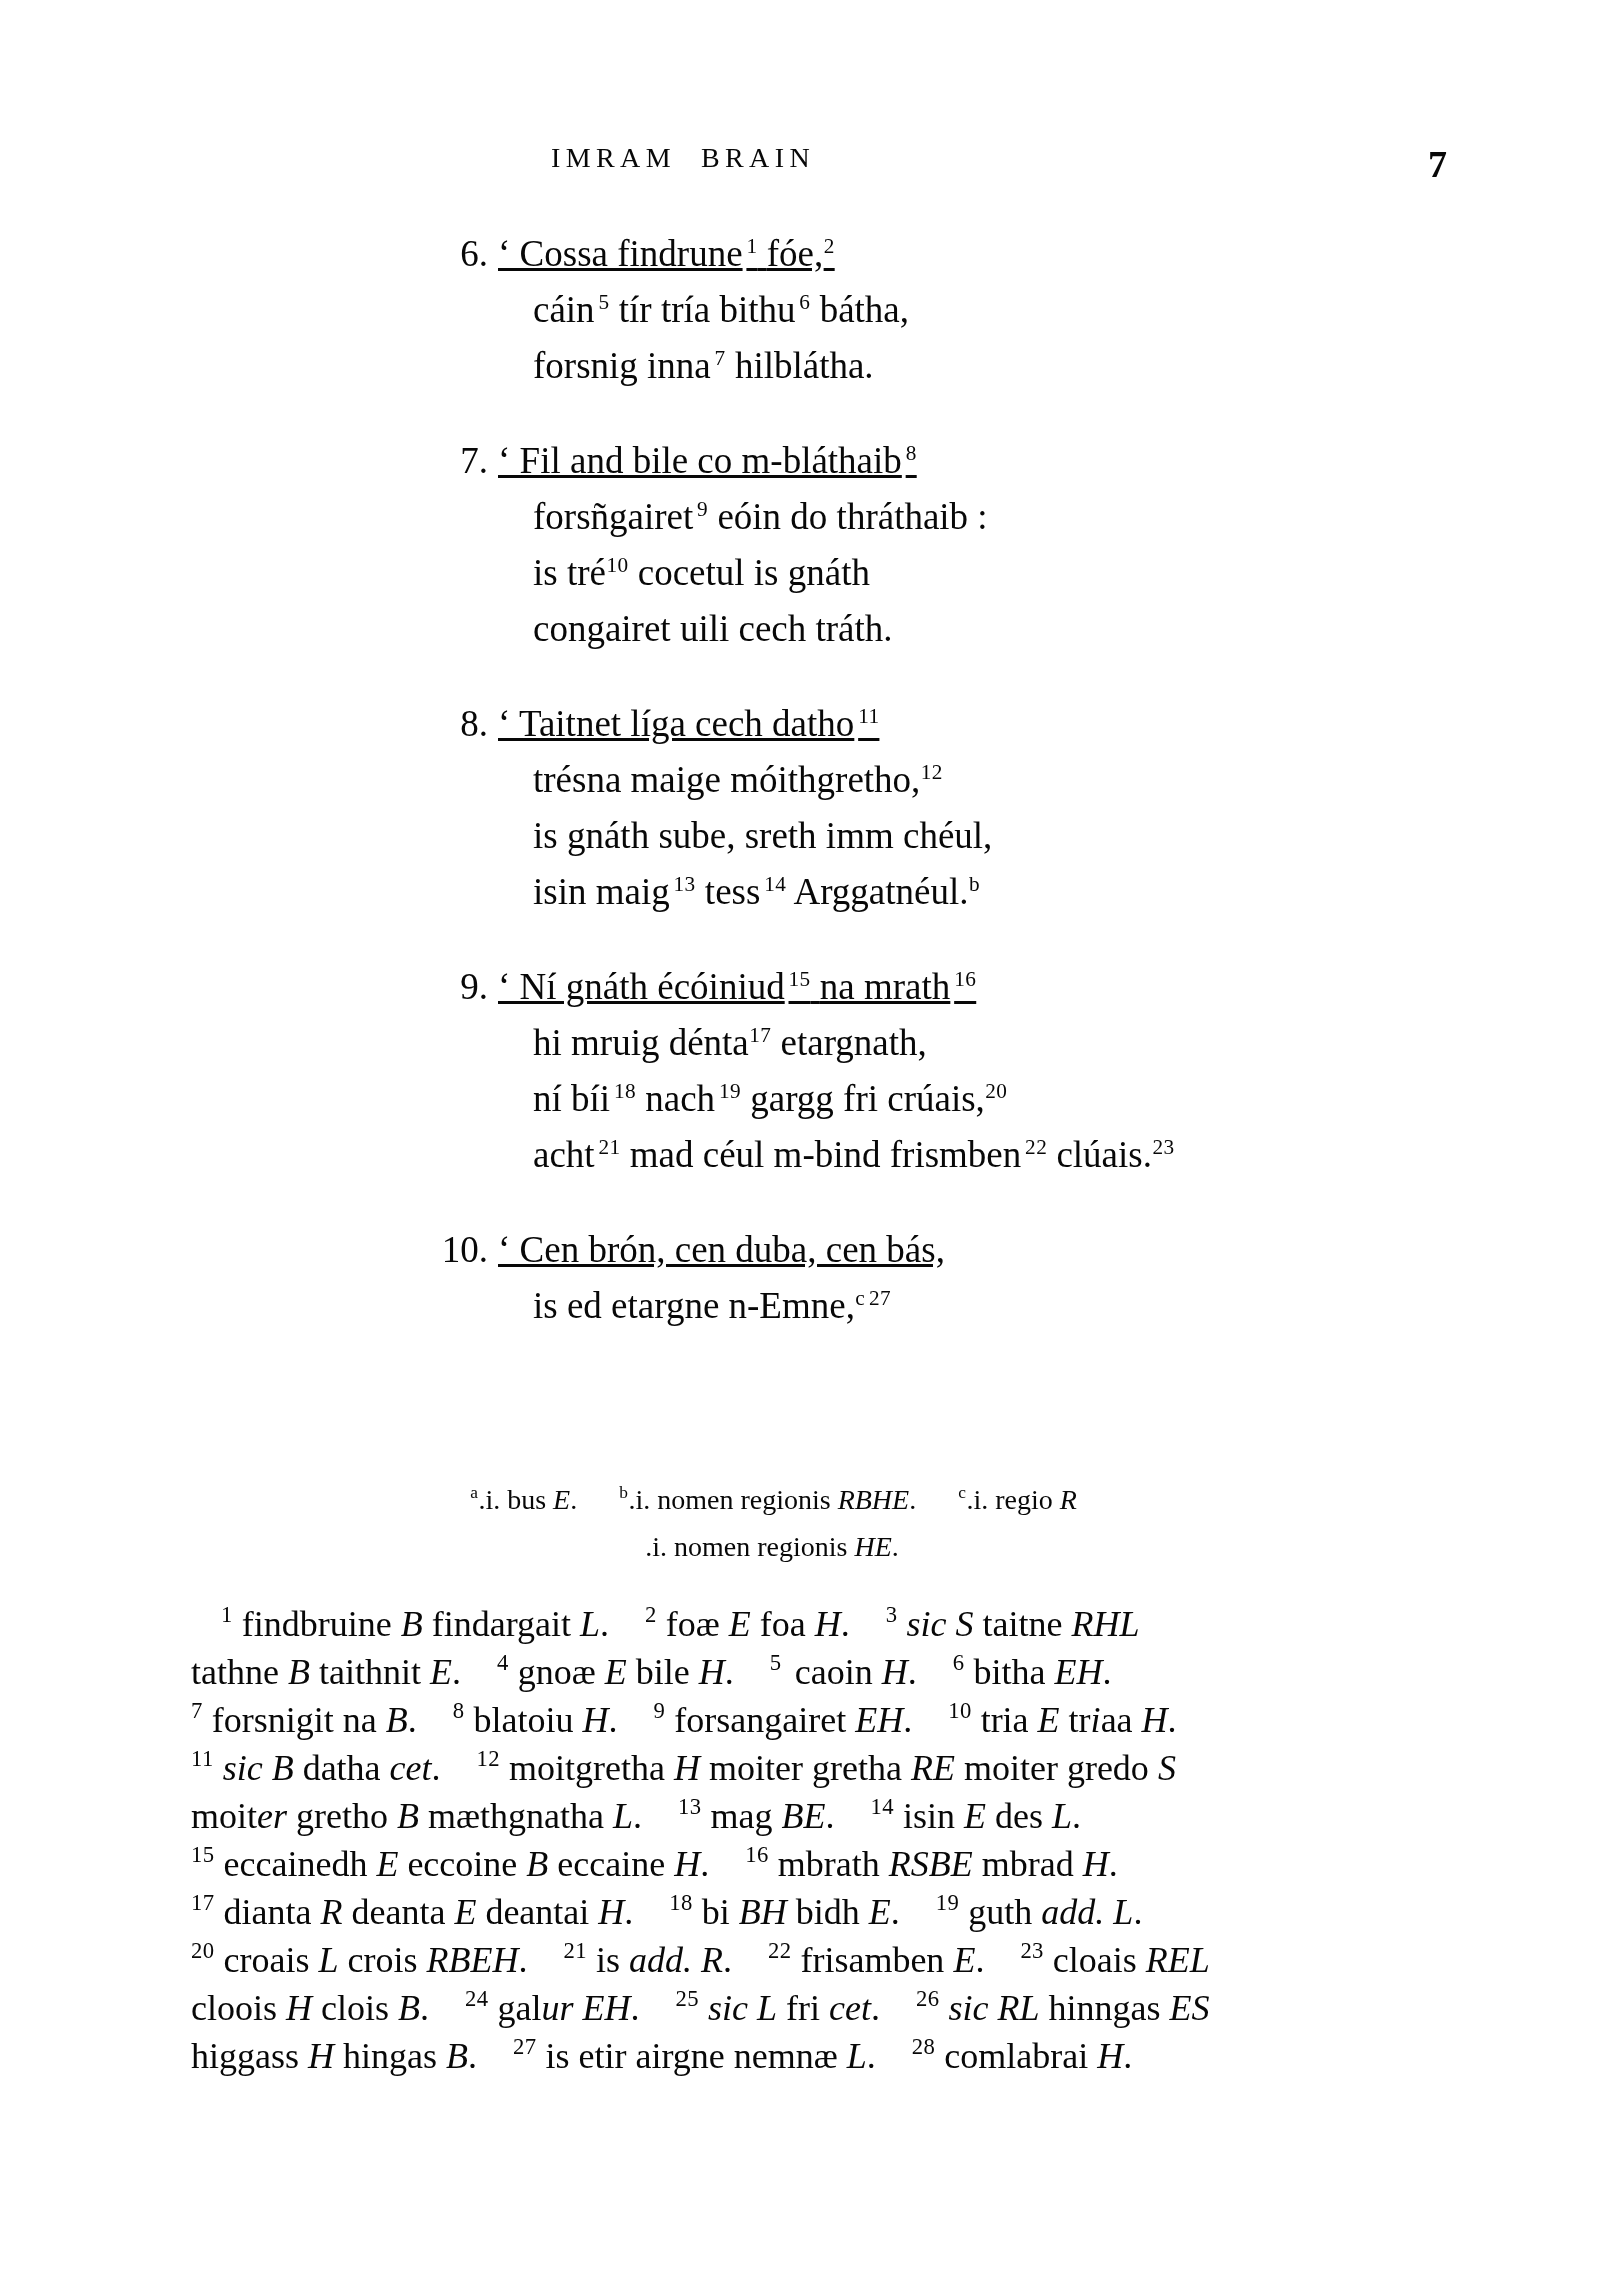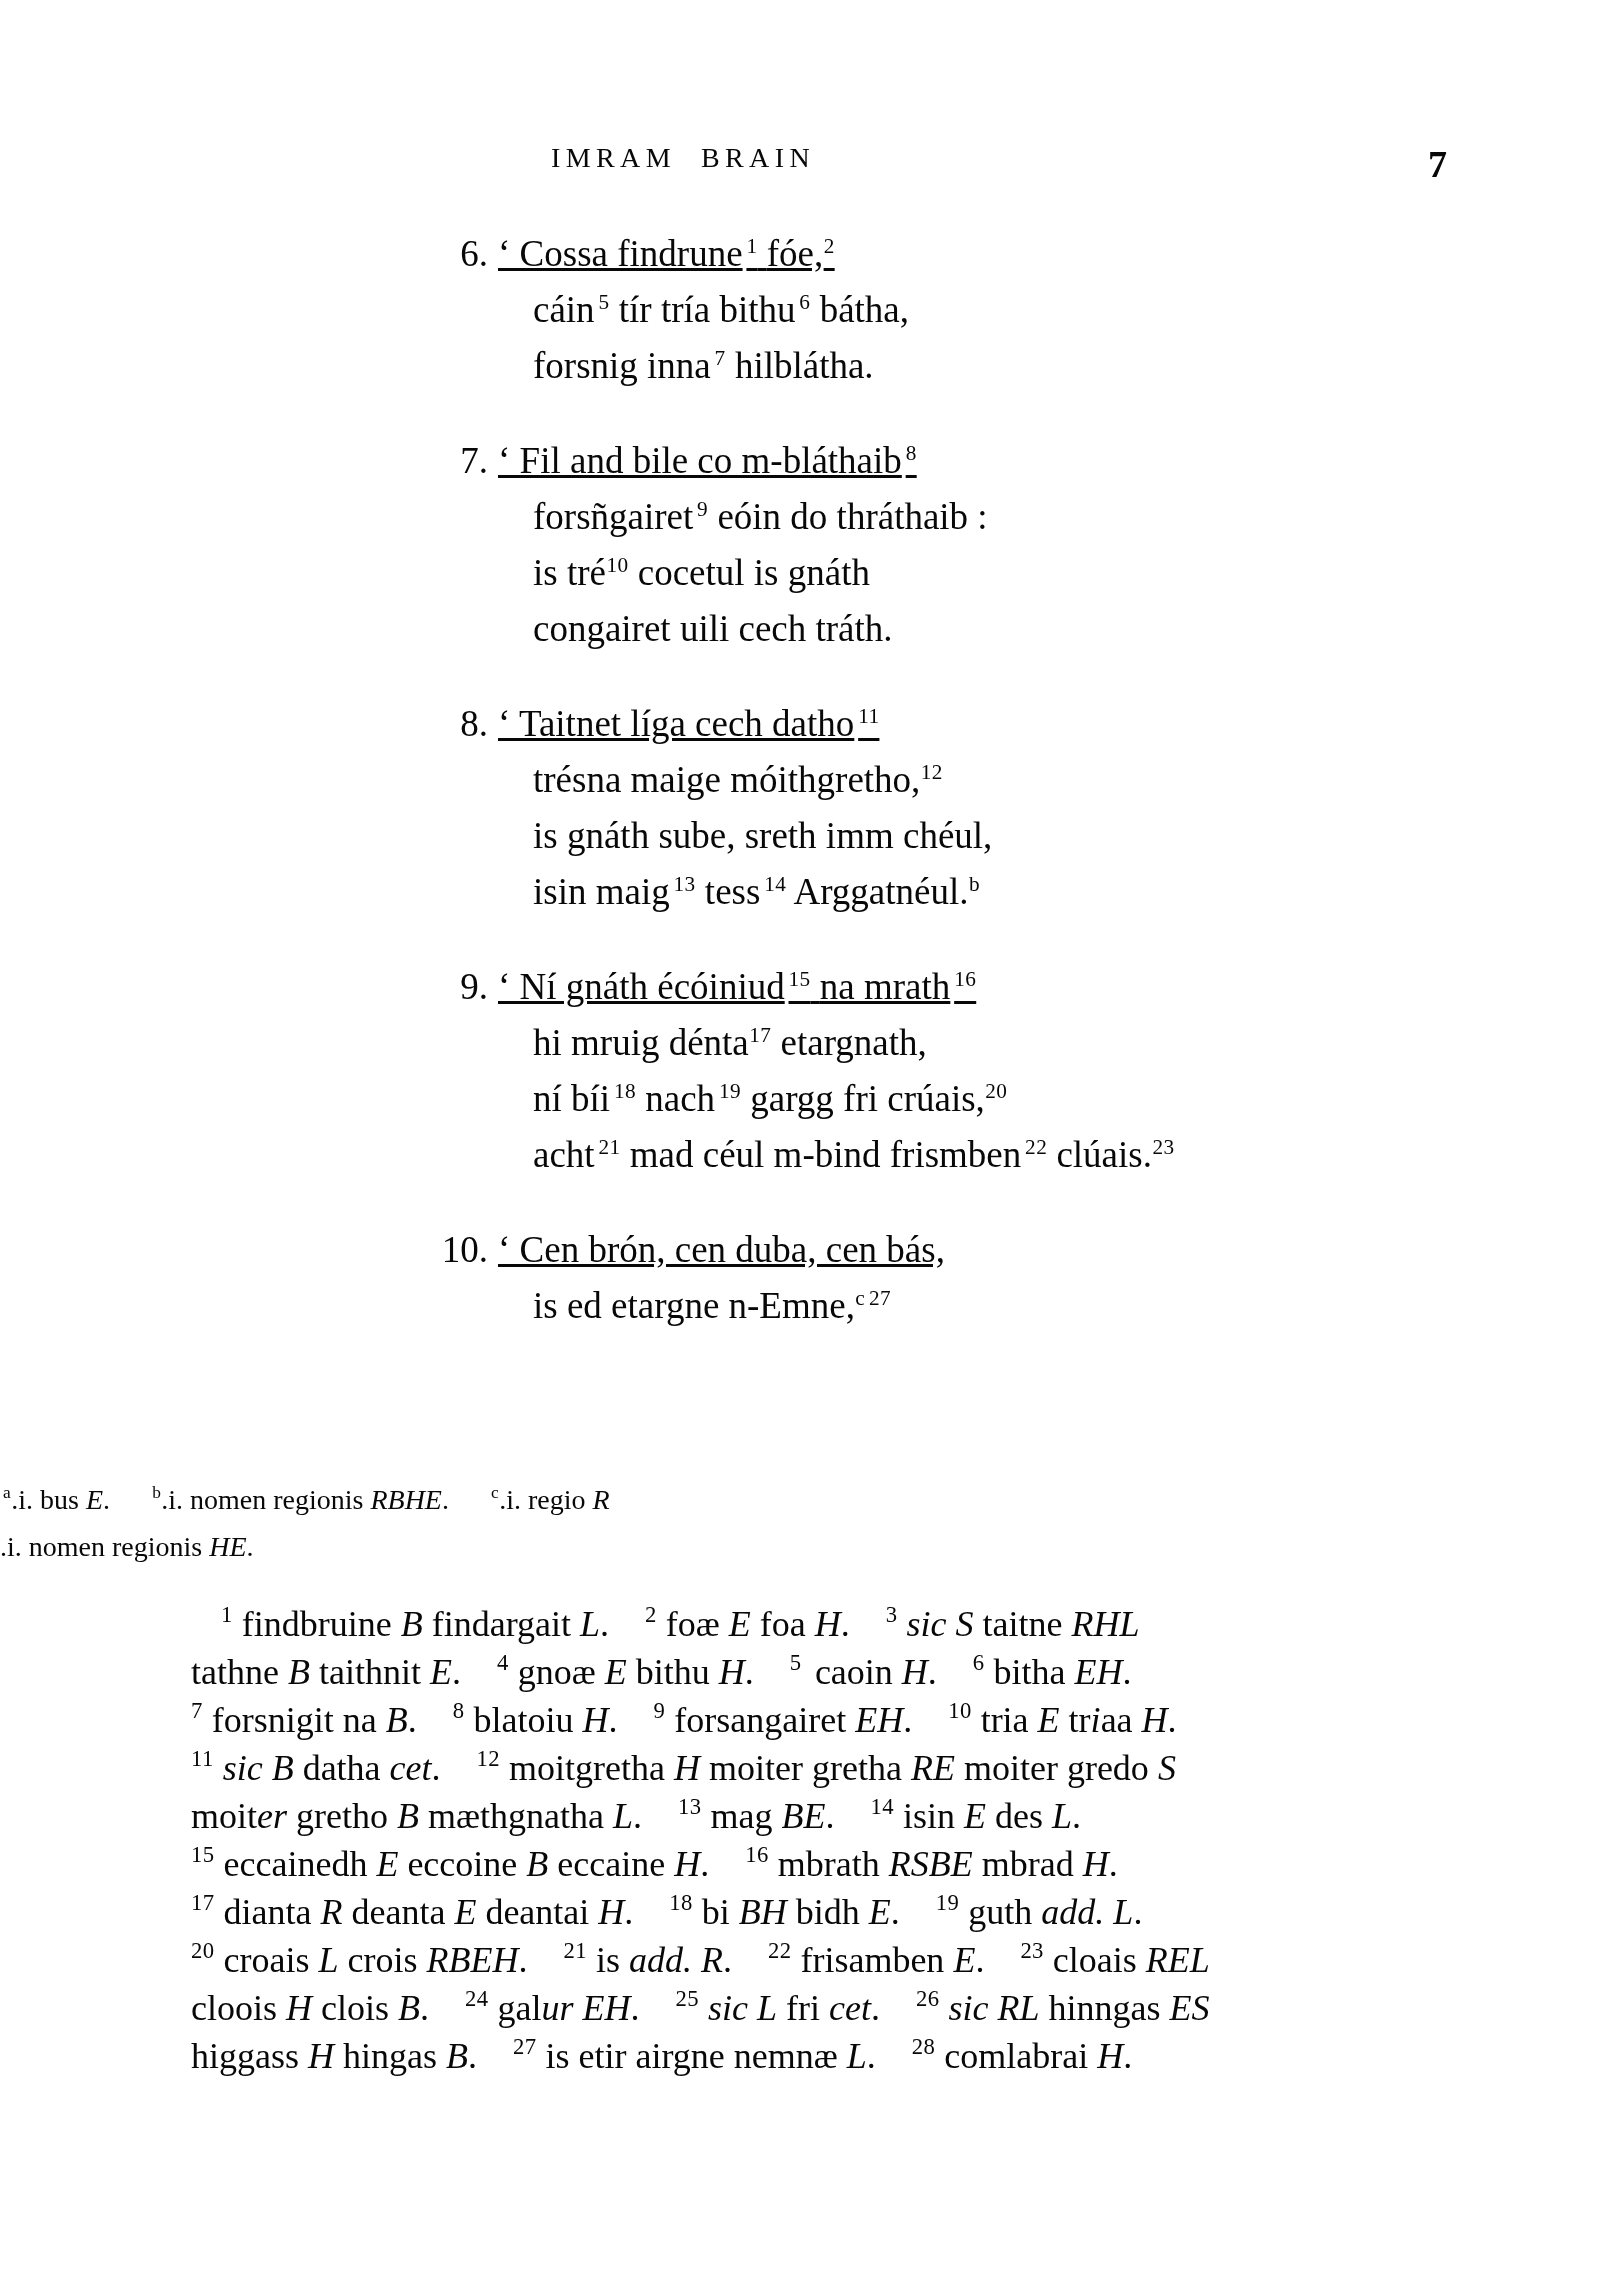--- a/index.html
+++ b/index.html
@@ -89,21 +89,21 @@
     letter-spacing: 0.4px;
   }
   sup.tight { margin-left: 0.02em; }
 
   
   .letter-notes {
     position: absolute;
     top: 1476px;
     left: 0;
     width: 1544px;
-    text-align: left;
+    text-align: center;
     font-size: 28px;
     line-height: 47px;
   }
   .letter-notes .ln-row {
     white-space: nowrap;
   }
   .letter-notes .gap { display: inline-block; width: 39px; }
   .letter-notes sup {
     font-size: 0.62em;
     vertical-align: 0.66em;
@@ -191,21 +191,21 @@
       <i>R</i>
     </div>
     <div class="ln-row"><span>.i. nomen regionis</span>
       <i>HE</i><span>.</span></div>
   </div>
 
   <div class="num-notes">
 
     <span class="nn-line"><span class="indent"></span><sup>1</sup> <span>findbruine</span> <i>B</i> <span>findargait</span> <i>L</i><span>.</span><span class="gl"></span><sup>2</sup> <span>foæ</span> <i>E</i> <span>foa</span> <i>H</i><span>.</span><span class="gl"></span><sup>3</sup> <i>sic</i> <i>S</i> <span>taitne</span> <i>RHL</i></span>
 
-    <span class="nn-line"><span>tathne</span> <i>B</i> <span>taithnit</span> <i>E</i><span>.</span><span class="gl"></span><sup>4</sup> <span>gnoæ</span> <i>E</i> <span>bithu</span> <i>H</i><span>.</span><span class="gl"></span><sup>5</sup><span class="gs"></span><span>caoin</span> <i>H</i><span>.</span><span class="gl"></span><sup>6</sup> <span>bitha</span> <i>EH</i><span>.</span></span>
+    <span class="nn-line"><span>tathne</span> <i>B</i> <span>taithnit</span> <i>E</i><span>.</span><span class="gl"></span><sup>4</sup> <span>gnoæ</span> <i>E</i> <span>bile</span> <i>H</i><span>.</span><span class="gl"></span><sup>5</sup><span class="gs"></span><span>caoin</span> <i>H</i><span>.</span><span class="gl"></span><sup>6</sup> <span>bitha</span> <i>EH</i><span>.</span></span>
 
     <span class="nn-line"><sup>7</sup> <span>forsnigit na</span> <i>B</i><span>.</span><span class="gl"></span><sup>8</sup> <span>blatoiu</span> <i>H</i><span>.</span><span class="gl"></span><sup>9</sup> <span>forsangairet</span> <i>EH</i><span>.</span><span class="gl"></span><sup>10</sup> <span>tria</span> <i>E</i> <span>tr</span><i>i</i><span>aa</span> <i>H</i><span>.</span></span>
 
     <span class="nn-line"><sup>11</sup> <i>sic</i> <i>B</i> <span>datha</span> <i>cet</i><span>.</span><span class="gl"></span><sup>12</sup> <span>moitgretha</span> <i>H</i> <span>moiter gretha</span> <i>RE</i> <span>moiter gredo</span> <i>S</i></span>
 
     <span class="nn-line"><span>moit</span><i>er</i> <span>gretho</span> <i>B</i> <span>mæthgnatha</span> <i>L</i><span>.</span><span class="gl"></span><sup>13</sup> <span>mag</span> <i>BE</i><span>.</span><span class="gl"></span><sup>14</sup> <span>isin</span> <i>E</i> <span>des</span> <i>L</i><span>.</span></span>
 
     <span class="nn-line"><sup>15</sup> <span>eccainedh</span> <i>E</i> <span>eccoine</span> <i>B</i> <span>eccaine</span> <i>H</i><span>.</span><span class="gl"></span><sup>16</sup> <span>mbrath</span> <i>RSBE</i> <span>mbrad</span> <i>H</i><span>.</span></span>
 
     <span class="nn-line"><sup>17</sup> <span>dianta</span> <i>R</i> <span>deanta</span> <i>E</i> <span>deantai</span> <i>H</i><span>.</span><span class="gl"></span><sup>18</sup> <span>bi</span> <i>BH</i> <span>bidh</span> <i>E</i><span>.</span><span class="gl"></span><sup>19</sup> <span>guth</span> <i>add.</i> <i>L</i><span>.</span></span>

